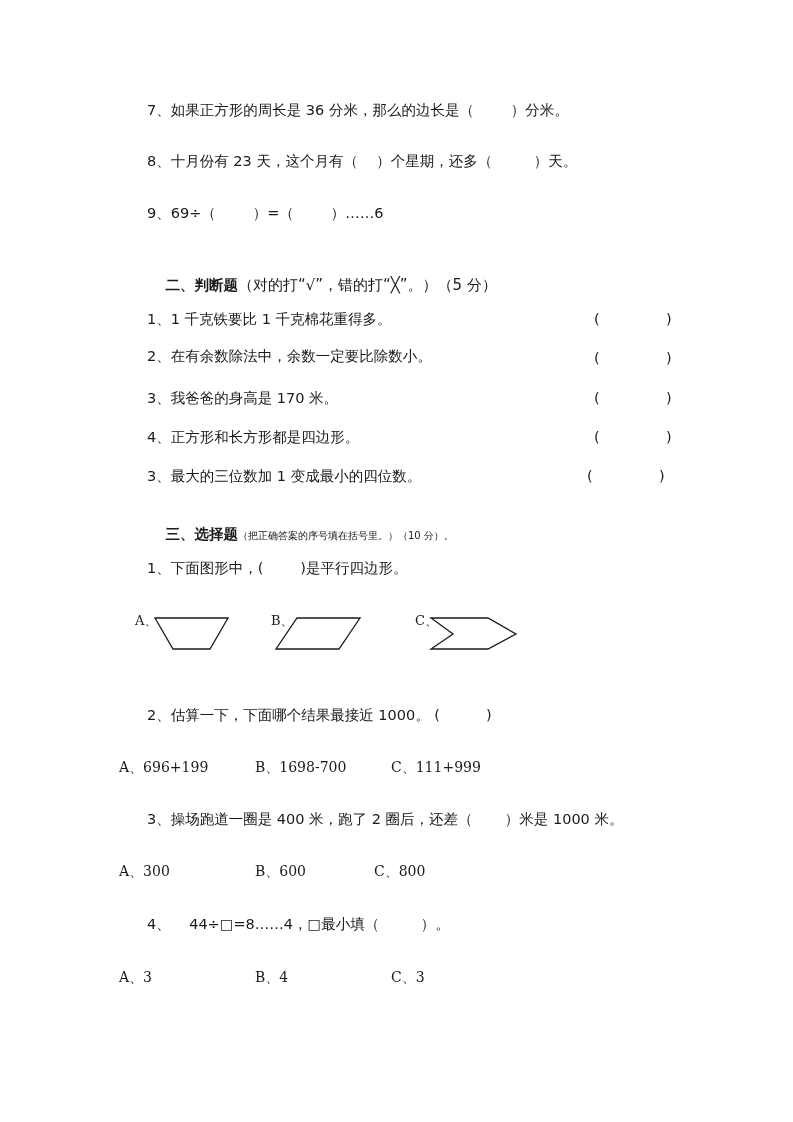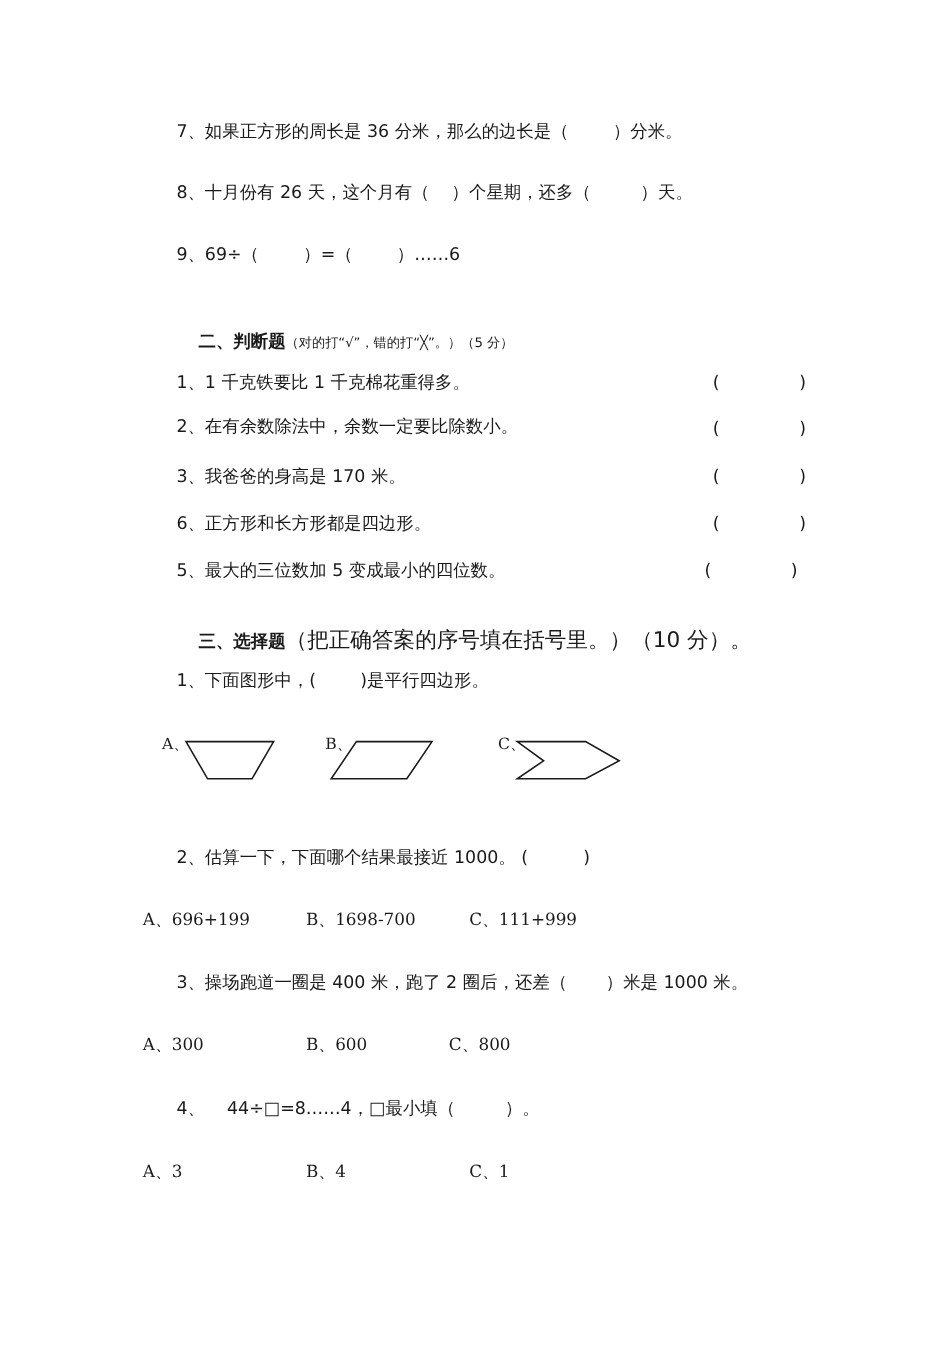--- a/index.html
+++ b/index.html
@@ -12,49 +12,49 @@
     .opt { position: absolute; font-size: 14px; line-height: 18px; white-space: pre; font-family: "DejaVu Serif", "Liberation Serif", serif; }
     .shape-label { position: absolute; font-size: 13px; line-height: 16px; font-family: "DejaVu Serif", "Liberation Serif", serif; }
     svg.shapes { position: absolute; left: 0; top: 0; }
   </style>
 </head>
 <body>
 
 <div>
 
   <div class="line" style="top:101px;">7、如果正方形的周长是 36 分米，那么的边长是（        ）分米。</div>
-  <div class="line" style="top:152px;">8、十月份有 26 天，这个月有（    ）个星期，还多（         ）天。</div>
+  <div class="line" style="top:152px;">8、十月份有 23 天，这个月有（    ）个星期，还多（         ）天。</div>
   <div class="line" style="top:204px;">9、69÷（        ）=（        ）……6</div>
 
   <div class="line" style="top:258px;">
-    <span class="section-title">二、判断题</span><span class="section-note" style="font-size:11px;">（对的打“√”，错的打“╳”。）（5 分）</span>
+    <span class="section-title">二、判断题</span><span class="section-note" style="font-size:15px;">（对的打“√”，错的打“╳”。）（5 分）</span>
   </div>
 
   <div class="line" style="top:310px;">1、1 千克铁要比 1 千克棉花重得多。</div>
   <div class="paren" style="top:310px; left:594px;">(</div>
   <div class="paren" style="top:310px; left:666px;">)</div>
 
   <div class="line" style="top:347px;">2、在有余数除法中，余数一定要比除数小。</div>
   <div class="paren" style="top:349px; left:594px;">(</div>
   <div class="paren" style="top:349px; left:666px;">)</div>
 
   <div class="line" style="top:389px;">3、我爸爸的身高是 170 米。</div>
   <div class="paren" style="top:389px; left:594px;">(</div>
   <div class="paren" style="top:389px; left:666px;">)</div>
 
-  <div class="line" style="top:428px;">6、正方形和长方形都是四边形。</div>
+  <div class="line" style="top:428px;">4、正方形和长方形都是四边形。</div>
   <div class="paren" style="top:428px; left:594px;">(</div>
   <div class="paren" style="top:428px; left:666px;">)</div>
 
-  <div class="line" style="top:467px;">5、最大的三位数加 5 变成最小的四位数。</div>
+  <div class="line" style="top:467px;">3、最大的三位数加 1 变成最小的四位数。</div>
   <div class="paren" style="top:467px; left:587px;">(</div>
   <div class="paren" style="top:467px; left:659px;">)</div>
 
   <div class="line" style="top:507px;">
-    <span class="section-title">三、选择题</span><span class="section-note" style="font-size:18px;">（把正确答案的序号填在括号里。）（10 分）。</span>
+    <span class="section-title">三、选择题</span><span class="section-note" style="font-size:10px;">（把正确答案的序号填在括号里。）（10 分）。</span>
   </div>
 
   <div class="line" style="top:559px;">1、下面图形中，(        )是平行四边形。</div>
 
   <div class="shape-label" style="left:135px; top:613px;">A、</div>
   <div class="shape-label" style="left:271px; top:613px;">B、</div>
   <div class="shape-label" style="left:415px; top:613px;">C、</div>
 
   <svg class="shapes" width="793" height="1122">
     <polygon points="155,618 228,618 210,649 173,649" fill="none" stroke="#1a1a1a" stroke-width="1.3"></polygon>
@@ -68,15 +68,15 @@
   <div class="opt" style="left:391px; top:758px;text-align:center;">C、111+999</div>
 
   <div class="line" style="top:810px;">3、操场跑道一圈是 400 米，跑了 2 圈后，还差（       ）米是 1000 米。</div>
   <div class="opt" style="left:119px; top:862px;">A、300</div>
   <div class="opt" style="left:255px; top:862px;">B、600</div>
   <div class="opt" style="left:374px; top:862px;">C、800</div>
 
   <div class="line" style="top:915px;">4、    44÷□=8……4，□最小填（         ）。</div>
   <div class="opt" style="left:119px; top:968px;text-align:center;">A、3</div>
   <div class="opt" style="left:255px; top:968px;">B、4</div>
-  <div class="opt" style="left:391px; top:968px;">C、1</div>
+  <div class="opt" style="left:391px; top:968px;">C、3</div>
 
 </div>
 
 </body></html>

